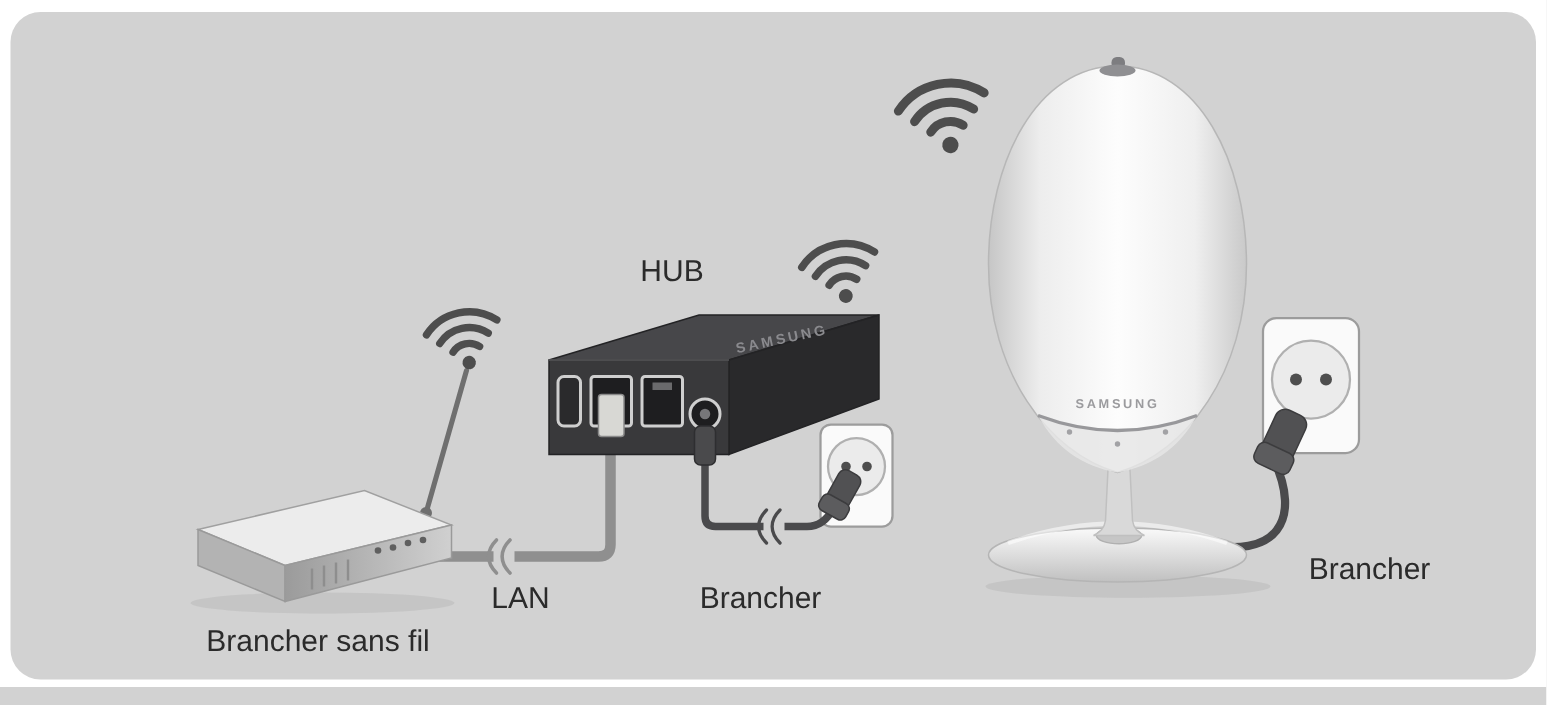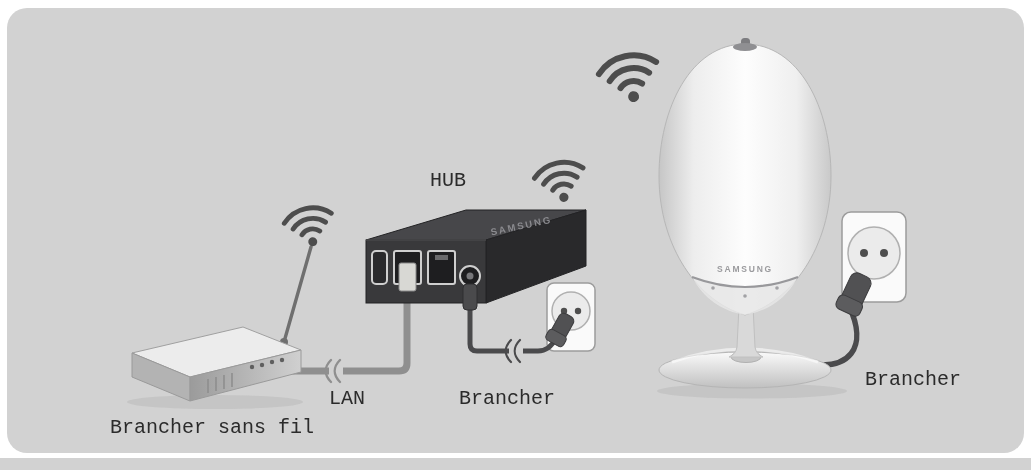--- a/index.html
+++ b/index.html
@@ -12,21 +12,21 @@
     position:absolute; left:7px; top:8px; width:1017px; height:445px;
     background:#d2d2d2; border-radius:20px;
   }
   .bottom-strip {
     position:absolute; left:0; top:458px; width:1031px; height:12px;
     background:#d2d2d2;
   }
   svg.art { position:absolute; left:0; top:0; width:1031px; height:470px; }
   .label {
     position:absolute; transform:translateX(-50%);
-    font-size:20px; color:#2b2b2b; white-space:nowrap; line-height:1.1;font-family:Liberation Mono, monospace;
+    font-size:20px; color:#2b2b2b; white-space:nowrap; line-height:1.1;
   }
   .label-hub      { left:448px; top:170px; }
   .label-lan      { left:347px; top:388px; }
   .label-brancher-hub     { left:507px; top:388px; }
   .label-brancher-speaker { left:913px; top:369px; }
   .label-router   { left:212px; top:417px; }
 </style>
 </head>
 <body>
 

